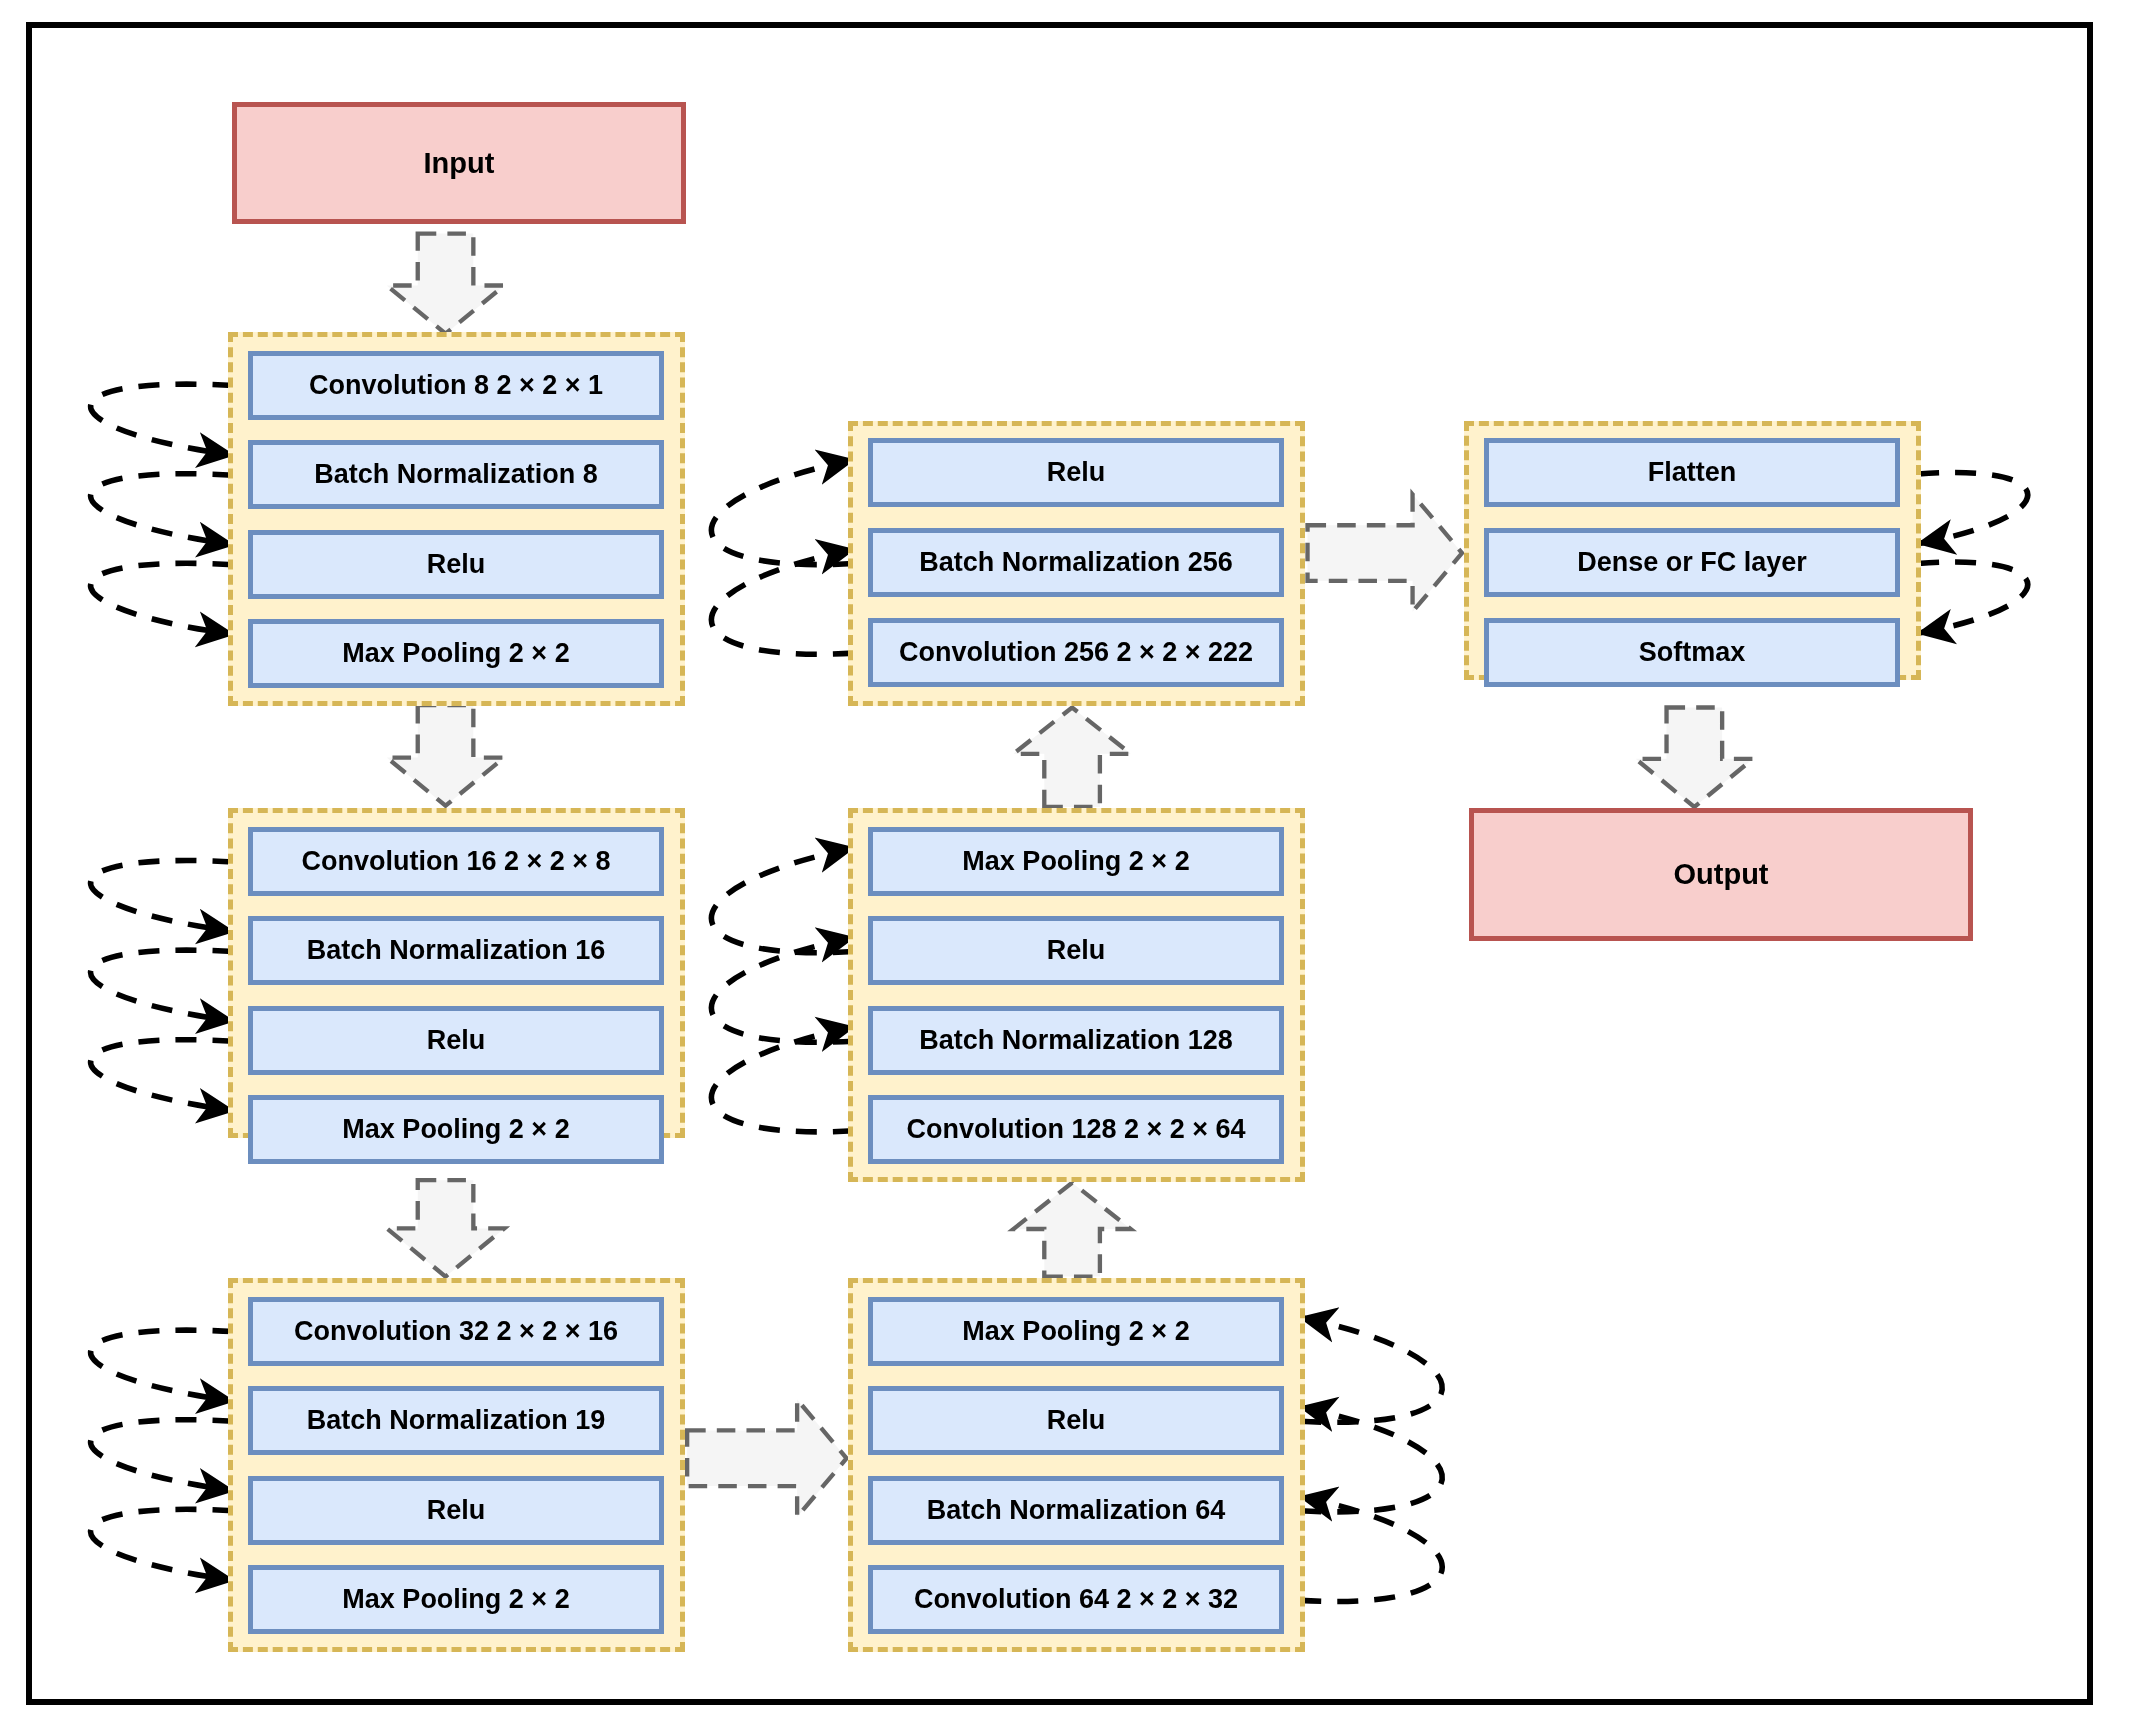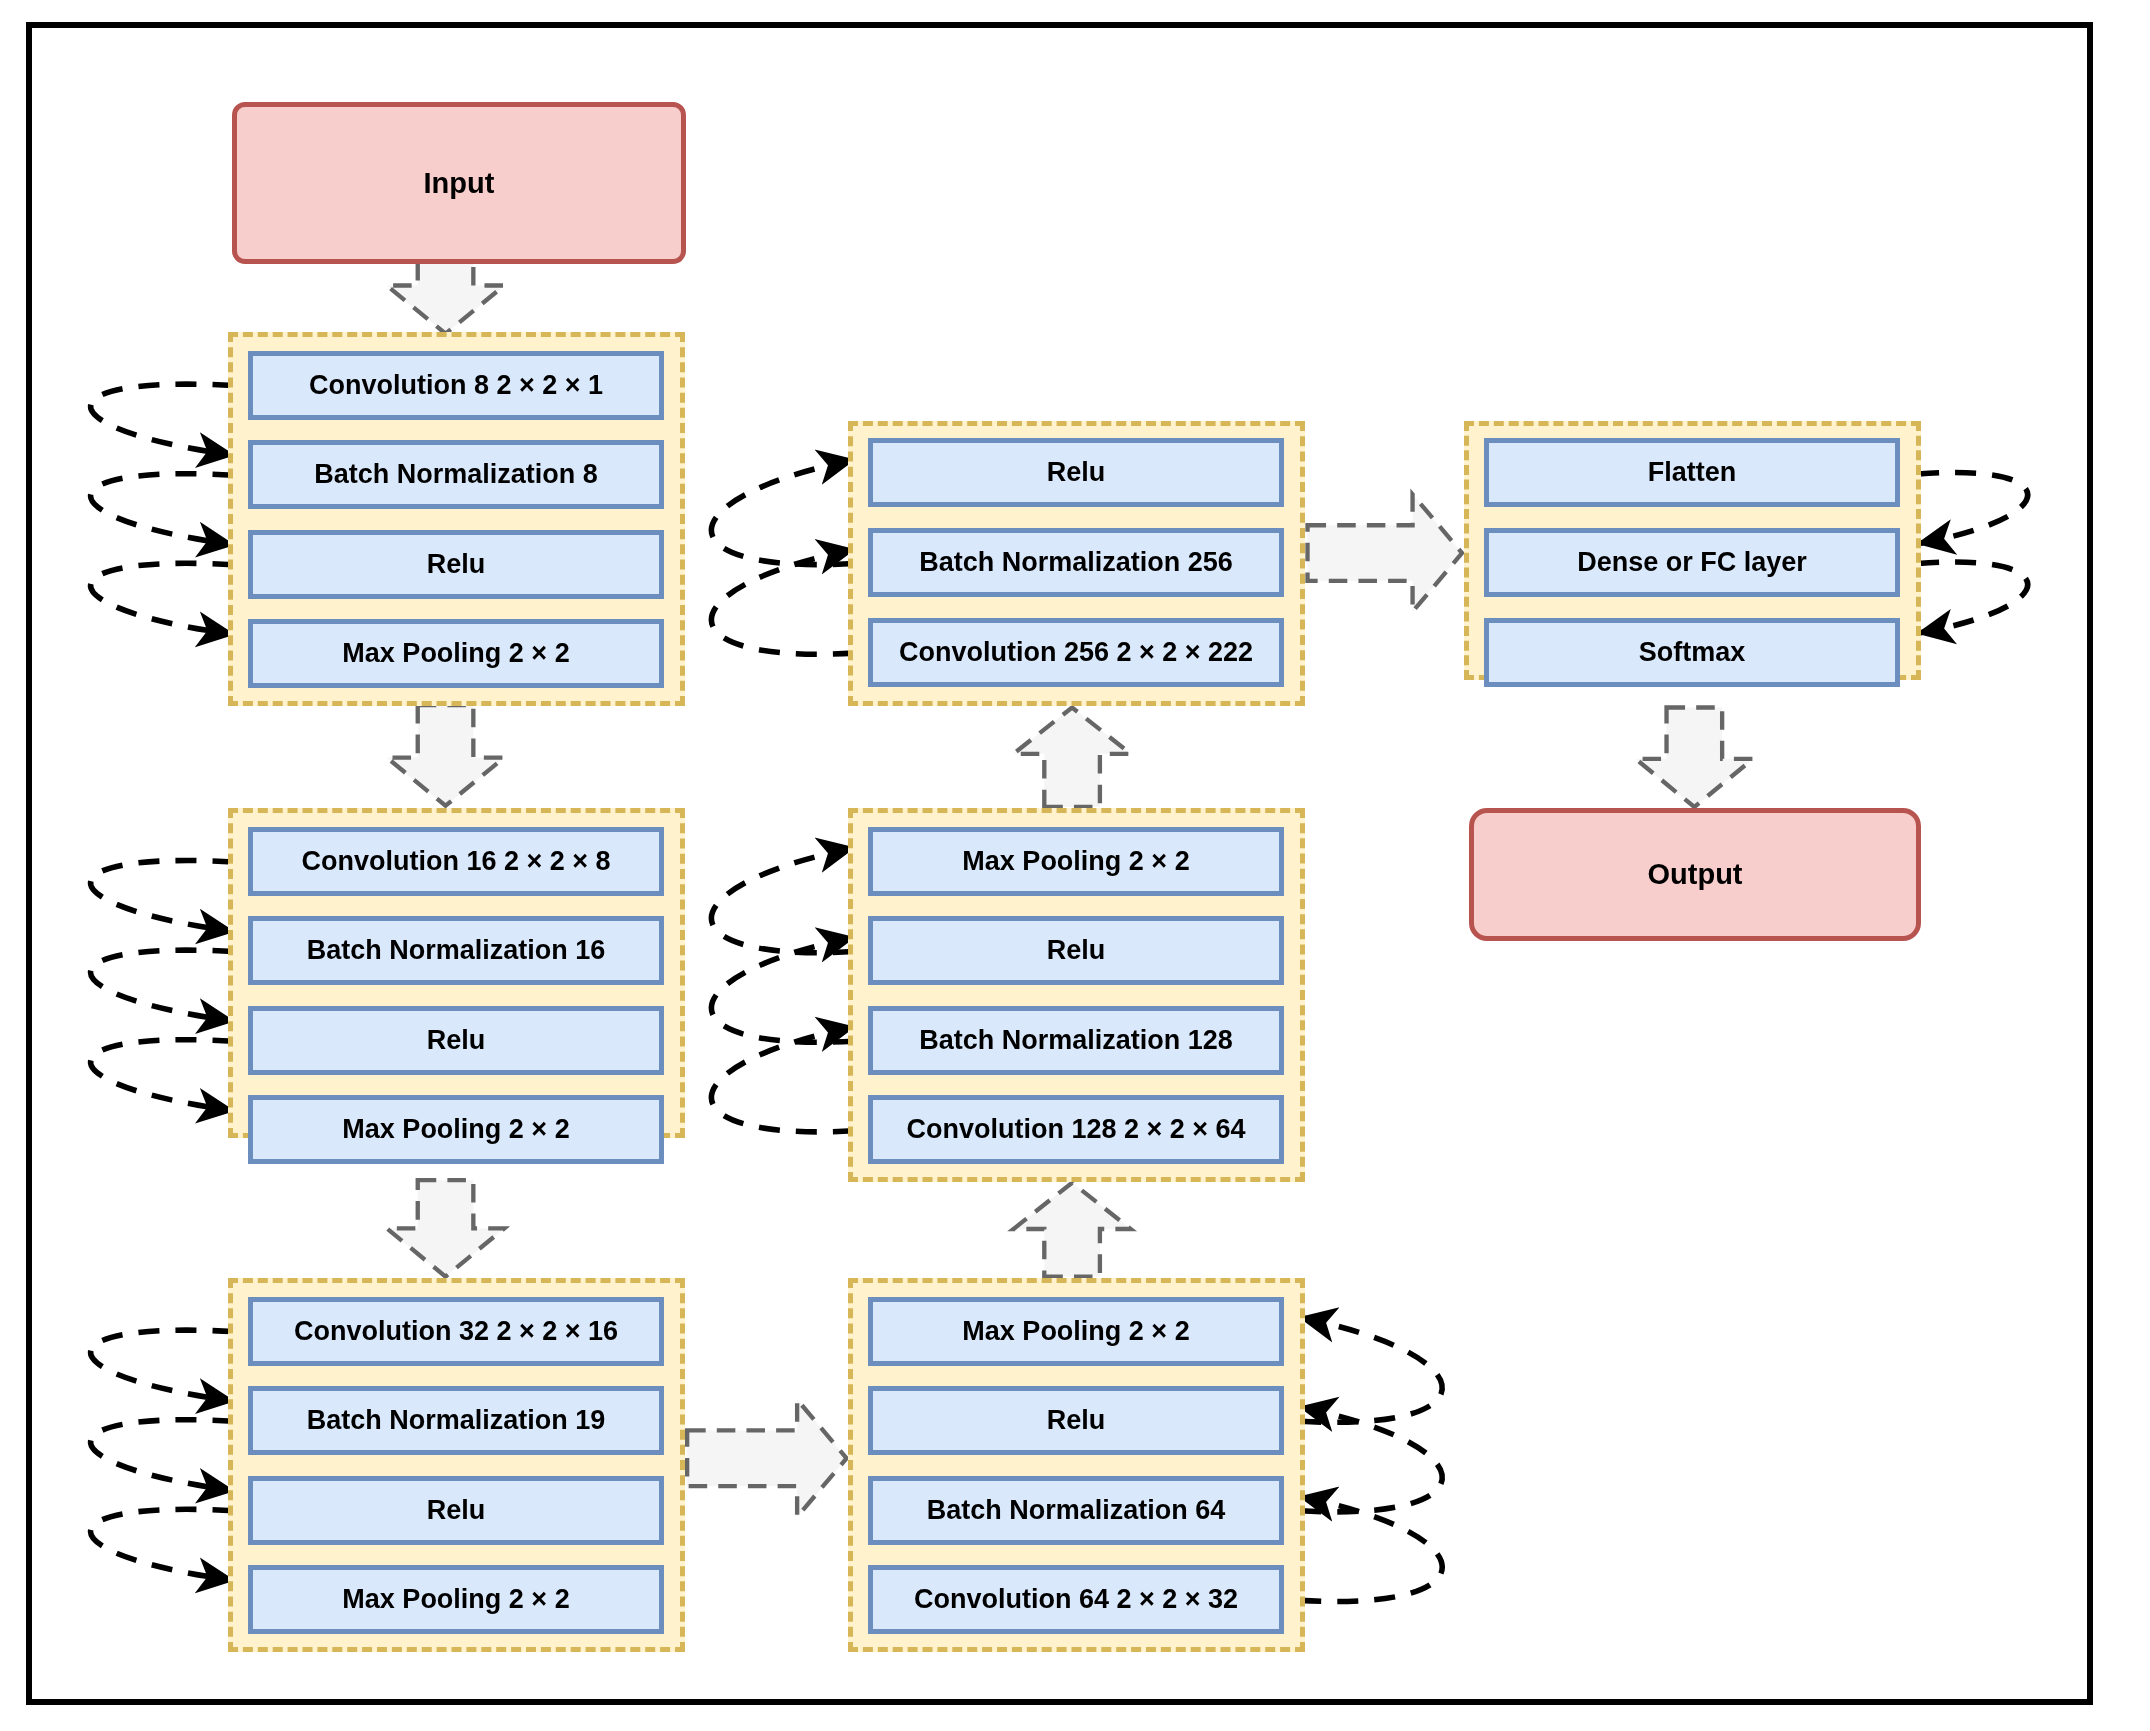--- a/index.html
+++ b/index.html
@@ -20,22 +20,22 @@
   #arrows{position:absolute;left:0;top:0;pointer-events:none;}
 
   .terminal{
     position:absolute;
     background:#f8cecc;
     border:5.6px solid #b85450;
     box-sizing:border-box;
     display:flex;align-items:center;justify-content:center;
     font-weight:bold;font-size:29px;color:#000000;
   }
-  #input{left:232px;top:102px;width:454px;height:162px;border-radius:13px;}
-  #output{left:1469px;top:808px;width:452px;height:133px;border-radius:18px;}
+  #input{left:232px;top:102px;width:454px;height:122px;}
+  #output{left:1469px;top:808px;width:504px;height:133px;}
 
   .group{
     position:absolute;
     background:#fff2cc;
     border:5.6px dashed #d6b656;
     box-sizing:border-box;
   }
   #g1{left:228px;top:332px;width:457px;height:374px;}
   #g2{left:228px;top:808px;width:457px;height:330px;}
   #g3{left:228px;top:1278px;width:457px;height:374px;}

